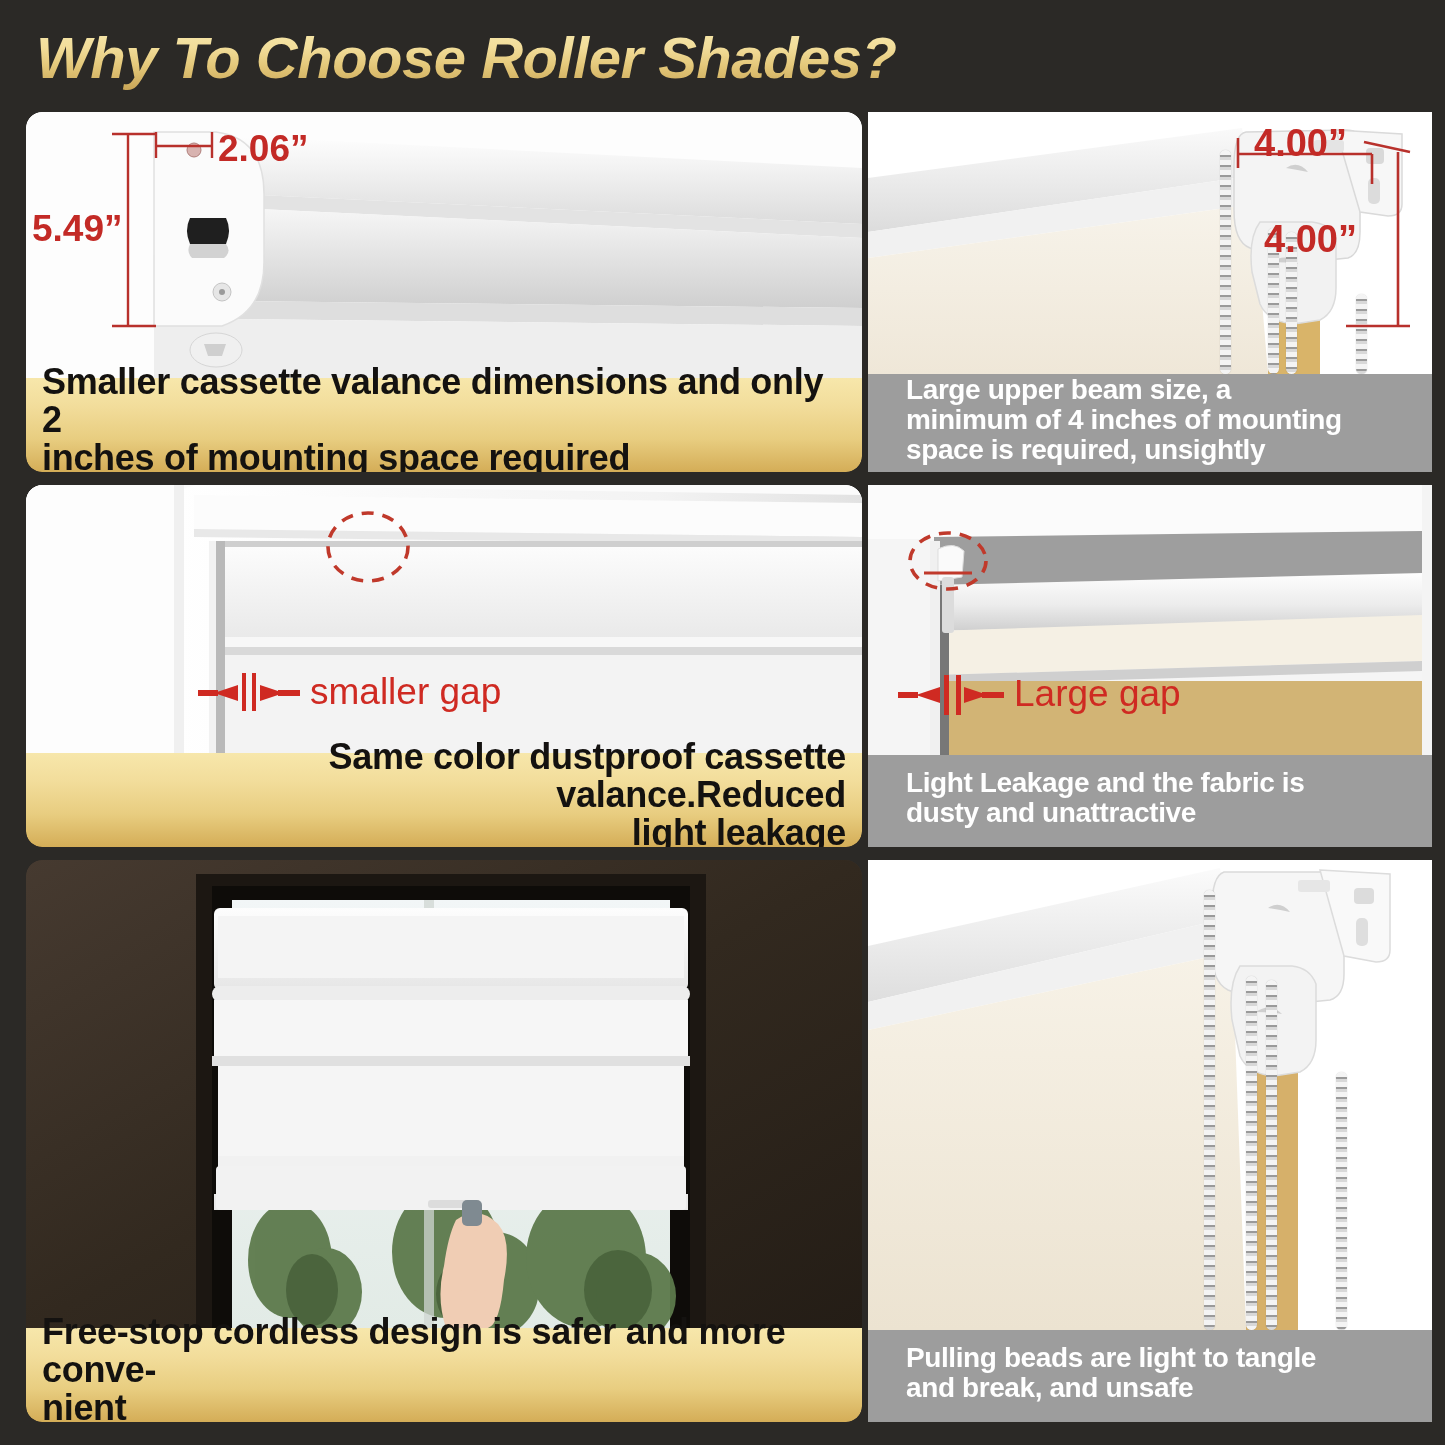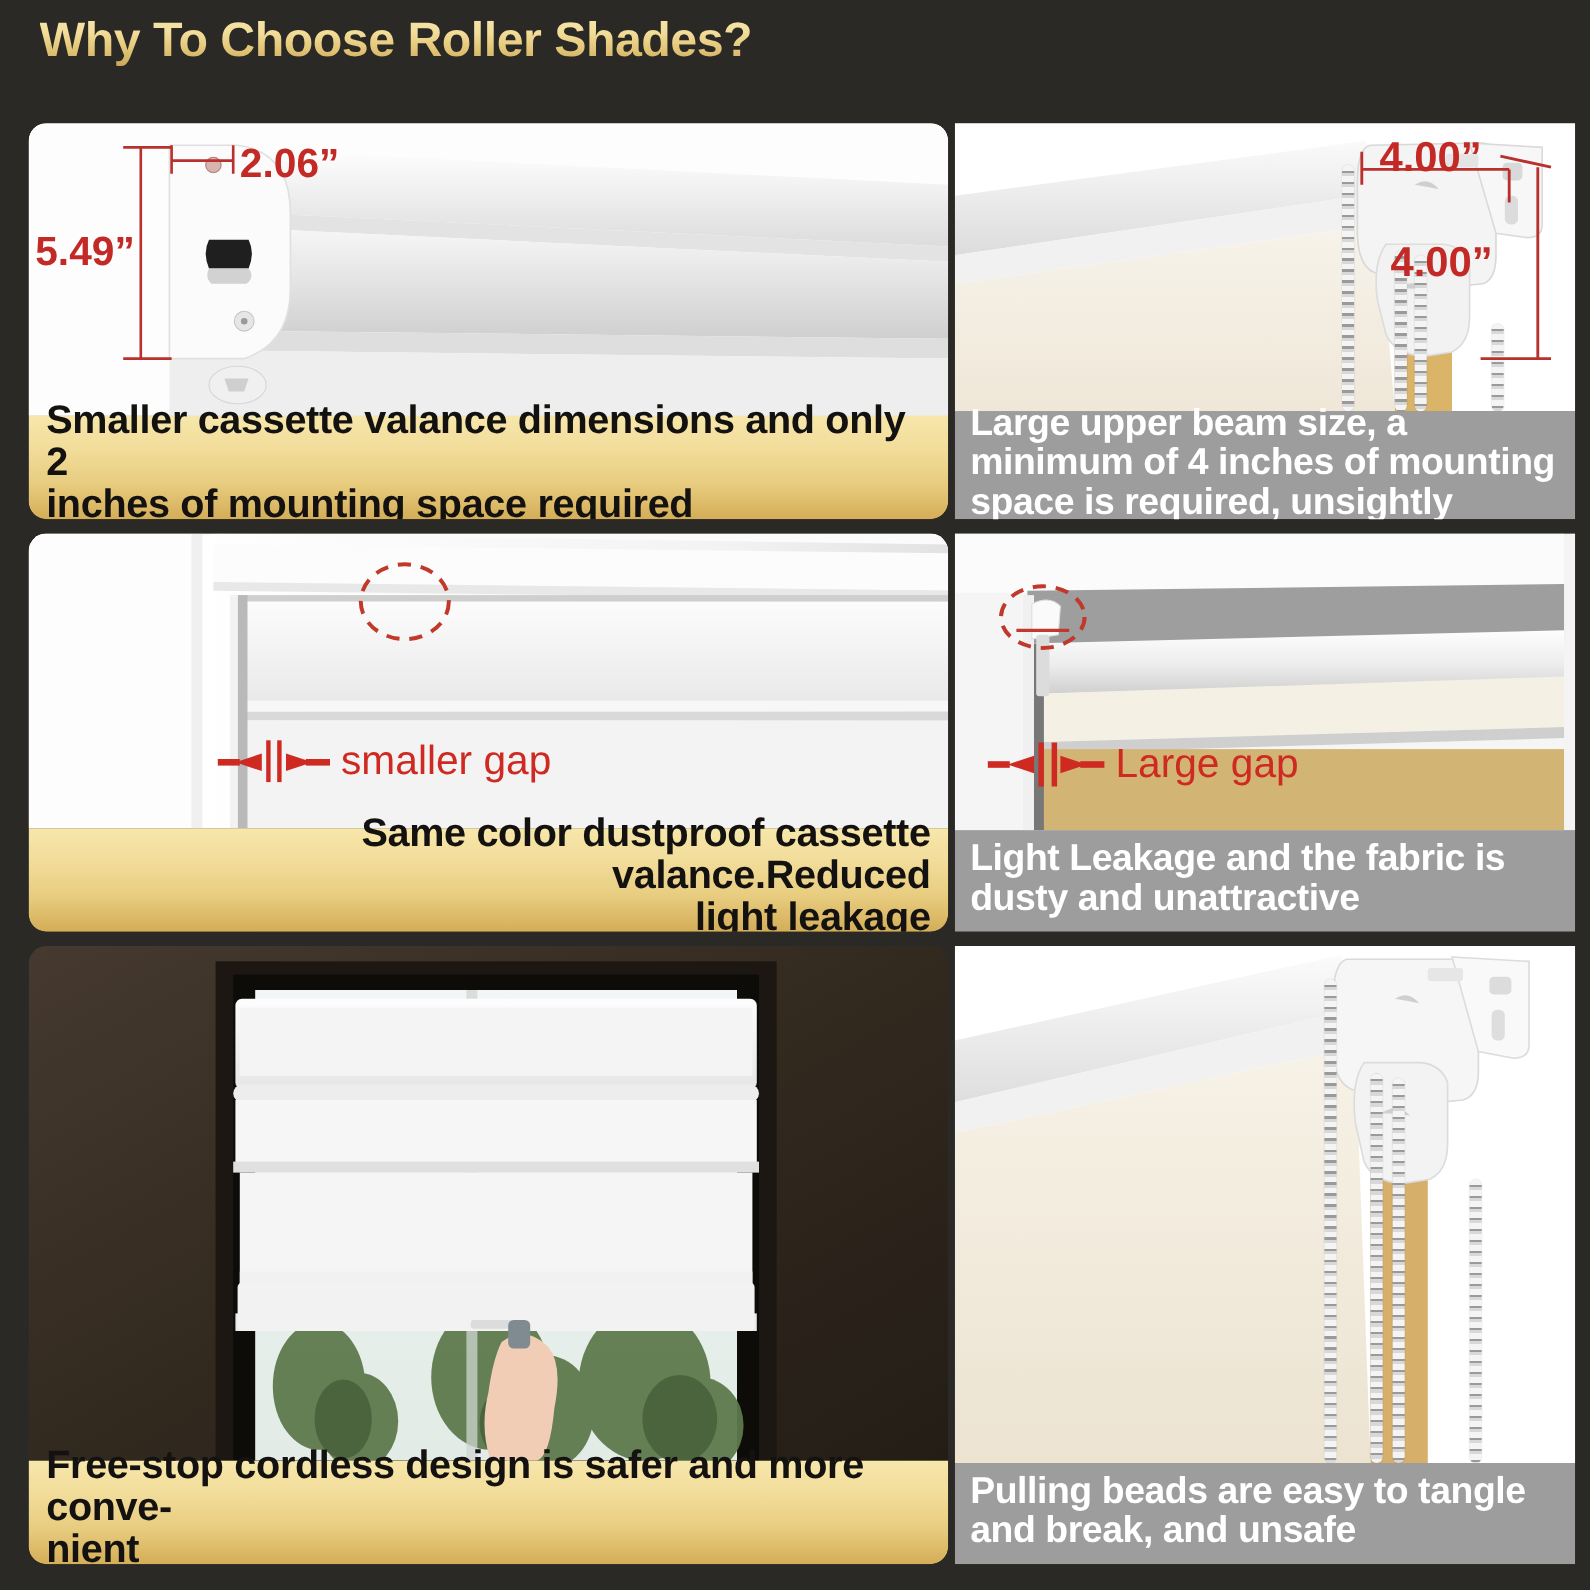--- a/index.html
+++ b/index.html
@@ -8,28 +8,29 @@
     background:#2b2926;
     font-family:"Liberation Sans", sans-serif;
     overflow:hidden;
     position:relative;
   }
   
   .title-bar{
     position:absolute;left:0;top:0;width:1445px;height:108px;
   }
   .title{
-    position:absolute;left:36px;top:12px;
-    font-size:44px;font-weight:bold;letter-spacing:-0.5px;
+    position:absolute;left:36px;top:24px;
+    font-size:58px;font-weight:bold;letter-spacing:-0.5px;
     font-family:"Liberation Sans", sans-serif;
     background:linear-gradient(180deg,#f6e9b0 0%,#f2dd9a 35%,#e4c87a 62%,#c8a455 100%);
     -webkit-background-clip:text;background-clip:text;
     -webkit-text-fill-color:transparent;color:#e6cf8c;
     text-shadow:none;
     white-space:nowrap;
+    font-style:italic;
   }
   
   .grid{position:absolute;left:0;top:0;width:1445px;height:1445px;}
   .cell{position:absolute;overflow:hidden;}
 
   
   .cell.left{left:26px;width:836px;border-radius:16px;}
   .cell.right{left:868px;width:564px;}
 
   .row1{top:112px;height:360px;}
@@ -54,21 +55,21 @@
   }
   .cap.gray{
     background:#9d9d9d;
     color:#ffffff;
     padding:0 14px 6px 14px;
     font-weight:bold;
   }
   .cap .txt{line-height:1.06;display:block;width:100%;}
 
   .cap.gold .txt{font-size:36px;letter-spacing:-0.3px;}
-  .cap.gray .txt{font-size:34px;letter-spacing:-0.4px;}
+  .cap.gray .txt{font-size:28px;letter-spacing:-0.4px;margin-left:24px;}
 
   
   .redtxt{position:absolute;color:#cf2a22;font-weight:bold;white-space:nowrap;}
   .dimtxt{color:#c32a26;font-weight:bold;position:absolute;white-space:nowrap;}
   svg{display:block;}
 
   
   .wall{position:absolute;}
   .stripes{
     background-image:repeating-linear-gradient(90deg,
@@ -421,19 +422,19 @@
         <path d="M372,106 Q360,124 364,160 L372,196 Q380,214 406,216 L432,212 Q448,204 448,180 L448,124 Q442,108 424,106 Z" fill="#f3f3f3" stroke="#dcdcdc" stroke-width="1.5"></path>
         <path d="M388,152 q14,-10 26,2 q-12,-2 -26,-2 z" fill="#cfcfcf"></path>
       </svg>
       <div class="bead" style="left:336px;top:30px;height:440px;"></div>
       <div class="bead" style="left:378px;top:116px;height:354px;"></div>
       <div class="bead" style="left:398px;top:120px;height:350px;"></div>
       <div class="bead" style="left:468px;top:212px;height:258px;"></div>
     </div>
     <div class="cap gray" style="height:92px;">
       <span class="txt">
-        <span>Pulling beads are easy to tangle</span><br>
+        <span>Pulling beads are light to tangle</span><br>
         <span>and break, and unsafe</span>
       </span>
     </div>
   </div>
 
 </div>
 
 </body></html>

